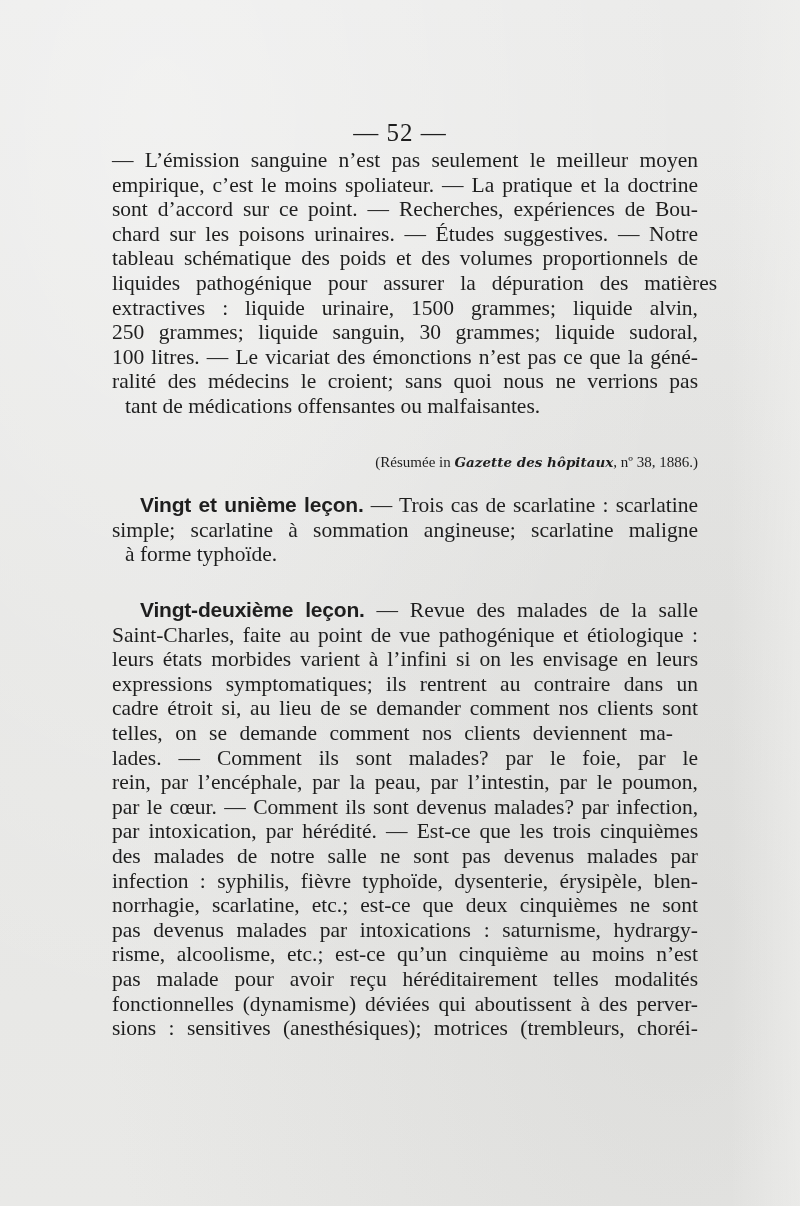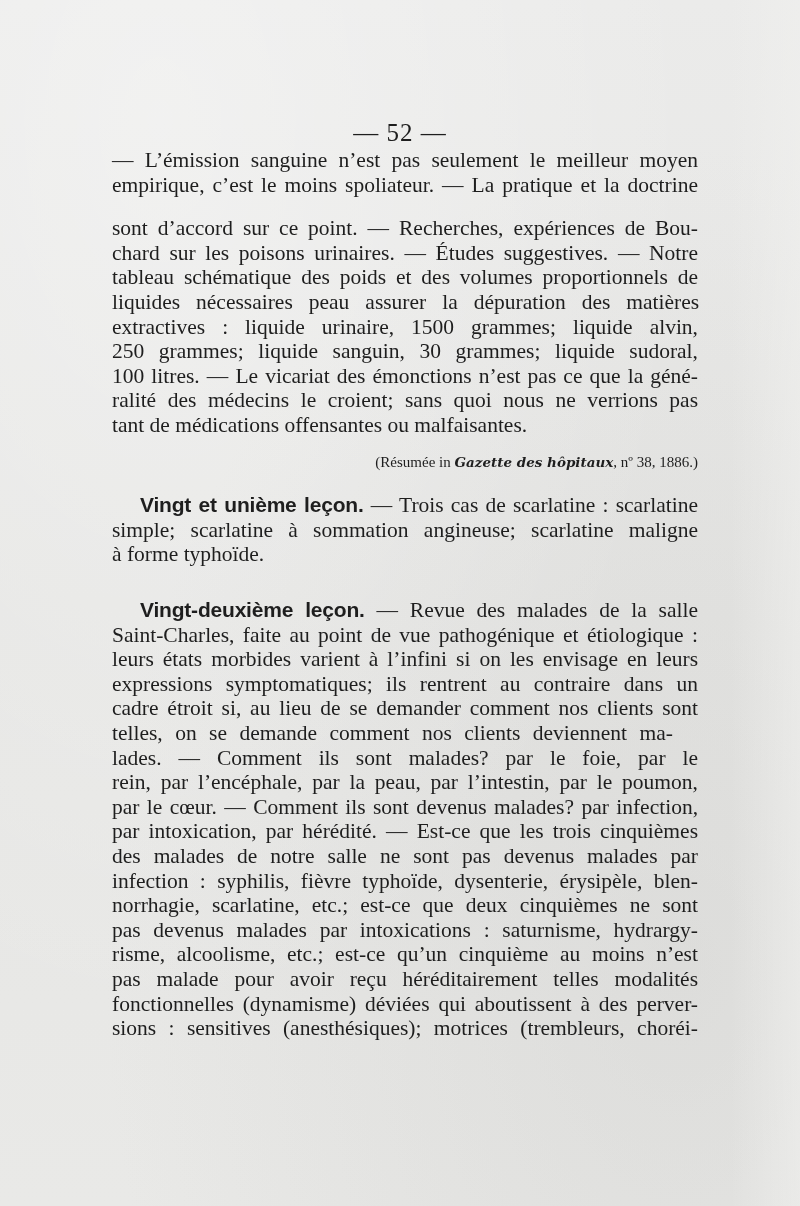--- a/index.html
+++ b/index.html
@@ -48,20 +48,21 @@
       display: block;
       height: 24.6px;
       line-height: 24.6px;
       white-space: nowrap;
       text-align: justify;
       text-align-last: justify;
       transform-origin: left center;
     }
     .line.last {
       text-align-last: left;
+      margin-left: 13px;
     }
     .line.indent {
       padding-left: 28px;
     }
     .block-1 { top: 148px; }
     .citation {
       position: absolute;
       top: 454px;
       left: 112px;
       width: 586px;
@@ -88,24 +89,24 @@
 <body>
 
 <div class="page-bg"></div>
 <div class="right-edge"></div>
 
 <div class="page-number">— 52 —</div>
 
 <div class="text-block block-1">
   <span class="line" style="word-spacing: 5.88px; text-align-last: left;">— L’émission sanguine n’est pas seulement le meilleur moyen</span>
   <span class="line" style="word-spacing: 2.6px; text-align-last: left;">empirique, c’est le moins spoliateur. — La pratique et la doctrine</span>
-  <span class="line" style="word-spacing: 4.55px; text-align-last: left; margin-top: 19px;">sont d’accord sur ce point. — Recherches, expériences de Bou-</span>
+  <span class="line" style="word-spacing: 4.55px; text-align-last: left;">sont d’accord sur ce point. — Recherches, expériences de Bou-</span>
   <span class="line" style="word-spacing: 4.27px; text-align-last: left;">chard sur les poisons urinaires. — Études suggestives. — Notre</span>
   <span class="line" style="word-spacing: 4.44px; text-align-last: left;">tableau schématique des poids et des volumes proportionnels de</span>
-  <span class="line" style="word-spacing: 10.62px; text-align-last: left;">liquides nécessaires peau assurer la dépuration des matières</span>
+  <span class="line" style="word-spacing: 10.62px; text-align-last: left;">liquides pathogénique pour assurer la dépuration des matières</span>
   <span class="line" style="word-spacing: 11.64px; text-align-last: left;">extractives : liquide urinaire, 1500 grammes; liquide alvin,</span>
   <span class="line" style="word-spacing: 9.24px; text-align-last: left;">250 grammes; liquide sanguin, 30 grammes; liquide sudoral,</span>
   <span class="line" style="word-spacing: 1.72px; text-align-last: left; font-family: Liberation Serif, serif;">100 litres. — Le vicariat des émonctions n’est pas ce que la géné-</span>
   <span class="line" style="word-spacing: 6.18px; text-align-last: left;">ralité des médecins le croient; sans quoi nous ne verrions pas</span>
   <span class="line last">tant de médications offensantes ou malfaisantes.</span>
 </div>
 
 <div class="citation"><span>(Résumée in </span><span class="journal">Gazette des hôpitaux</span><span>, nº 38, 1886.)</span></div>
 
 <div class="text-block block-2">

